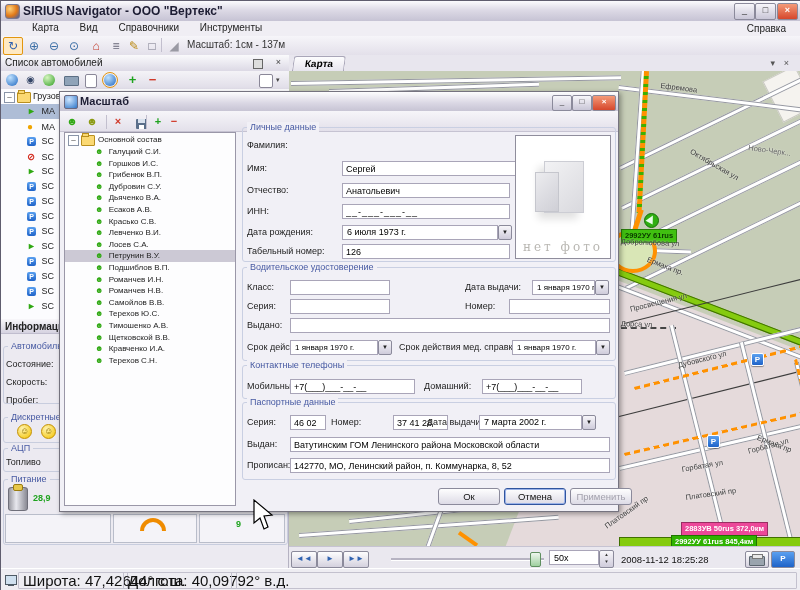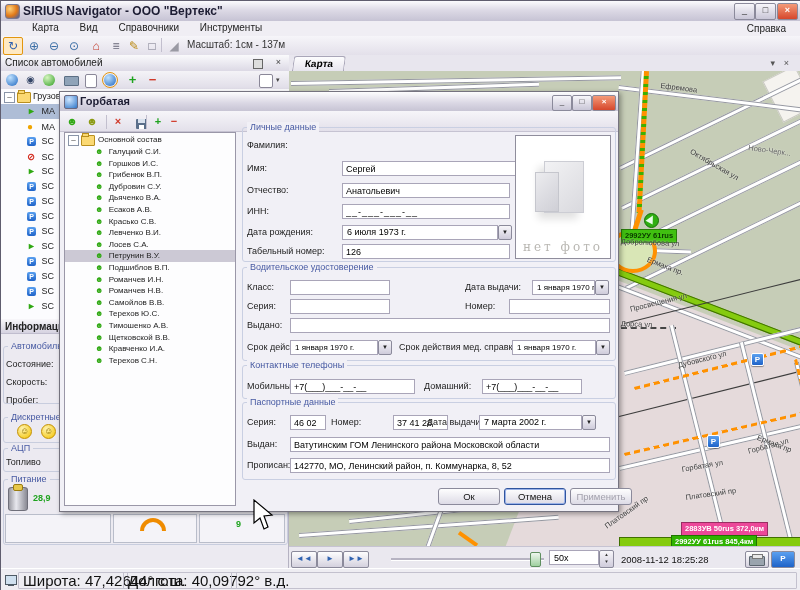--- a/index.html
+++ b/index.html
@@ -389,21 +389,21 @@
     <span class="scell" style="left:122px;width:104px;">
       <span>Долгота:</span>
       <span>40,09792° в.д.</span>
     </span>
     <span class="scell" style="left:230px;width:556px;"></span>
   </div>
 
   <div id="dlg">
     <div id="dlg-title">
       <span class="dlglogo"></span>
-      <span class="t">Горбатая</span>
+      <span class="t">Масштаб</span>
       <span class="dwinbtn" style="right:46px;">_</span>
       <span class="dwinbtn" style="right:26px;">□</span>
       <span class="dwinbtn close" style="right:2px;">×</span>
     </div>
     <div id="dlg-toolbar">
       <span class="dico person" style="left:4px;">☻<span style="color:#1fa31f;font-size:8px;font-weight:bold;">+</span></span>
       <span class="dico person exp" style="left:24px;">☻<span style="color:#e07818;font-size:8px;font-weight:bold;">→</span></span>
       <span class="tsep" style="left:46px;top:4px;"></span>
       <span class="dico" style="left:50px;color:#d03a2a;font-weight:bold;">×</span>
       <span class="dico" style="left:68px;">

